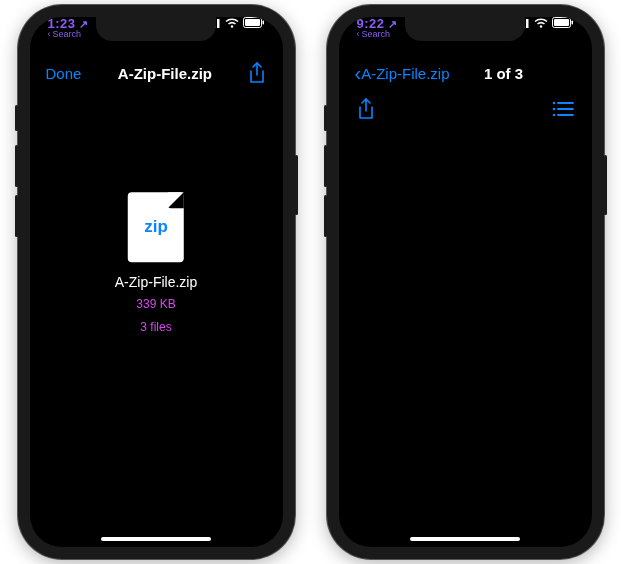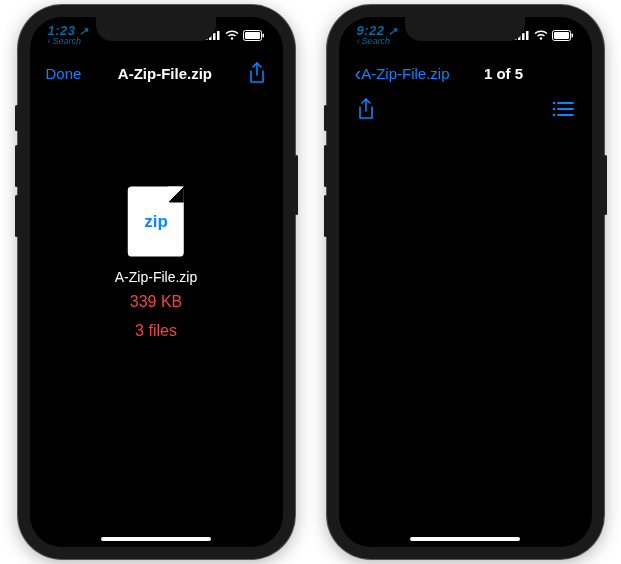--- a/index.html
+++ b/index.html
@@ -37,22 +37,22 @@
     overflow:hidden;
     position:relative;
     display:flex;flex-direction:column;
   }
   .notch{
     position:absolute;top:0;left:50%;transform:translateX(-50%);
     width:120px;height:24px;background:#1a1a1a;
     border-radius:0 0 16px 16px;z-index:5;
   }
   .statusbar{
-    height:36px;display:flex;align-items:center;justify-content:space-between;
-    padding:0 18px 2px;color:#0369a1;font-size:12px;font-weight:600;font-style:italic;
+    height:36px;display:flex;align-items:flex-start;justify-content:space-between;
+    padding:0 18px 2px;color:#8b5cf6;font-size:12px;font-weight:600;
   }
   .status-left{display:flex;flex-direction:column;line-height:1;}
   .status-time{font-size:13px;letter-spacing:.5px;}
   .status-back{font-size:9px;font-weight:400;display:flex;align-items:center;gap:2px;}
   .status-right{display:flex;align-items:center;gap:4px;}
   .sig,.wifi,.bat{display:inline-block;}
   .sig svg,.wifi svg,.bat svg{display:block;}
   .navbar{
     height:36px;display:flex;align-items:center;justify-content:space-between;
     padding:0 16px;color:#fff;
@@ -77,21 +77,21 @@
     width:56px;height:70px;background:#fff;border-radius:4px 4px 4px 4px;
     position:relative;display:flex;align-items:center;justify-content:center;
     color:var(--ios-blue);font-weight:600;font-size:17px;
   }
   .zip-icon::after{
     content:"";position:absolute;top:0;right:0;width:16px;height:16px;
     background:linear-gradient(135deg,#fff 49%,#000 51%);
     border-bottom-left-radius:3px;
   }
   .zip-name{font-size:14px;margin-top:6px;}
-  .zip-meta{font-size:16px;color:#ef4444;line-height:1.4;}
+  .zip-meta{font-size:12px;color:#d946ef;line-height:1.4;}
   .preview-link{
     position:absolute;top:62%;left:50%;transform:translateX(-50%);
     color:var(--ios-blue);font-size:14px;
   }
   
   .photo{
     position:absolute;top:30%;left:0;right:0;height:150px;
     background:#2a241e;overflow:hidden;
   }
   .desk{position:absolute;left:0;right:0;top:55%;bottom:0;
@@ -267,21 +267,21 @@
             </svg>
         </span>
       </div>
     </div>
 
     <div class="navbar">
       <span class="nav-left">
         <span class="chev">‹</span>
         <span>A-Zip-File.zip</span>
       </span>
-      <span class="nav-title">1 of 5</span>
+      <span class="nav-title">1 of 3</span>
       <span class="nav-right" style="width:18px"></span>
     </div>
 
 
     <div class="toolbar">
       <span>
         <svg class="share-svg" viewBox="0 0 18 22">
             <g fill="none" stroke="#0a84ff" stroke-width="1.6" stroke-linecap="round" stroke-linejoin="round">
               <path d="M9 1 L9 13"></path>
               <path d="M5 5 L9 1 L13 5"></path>

